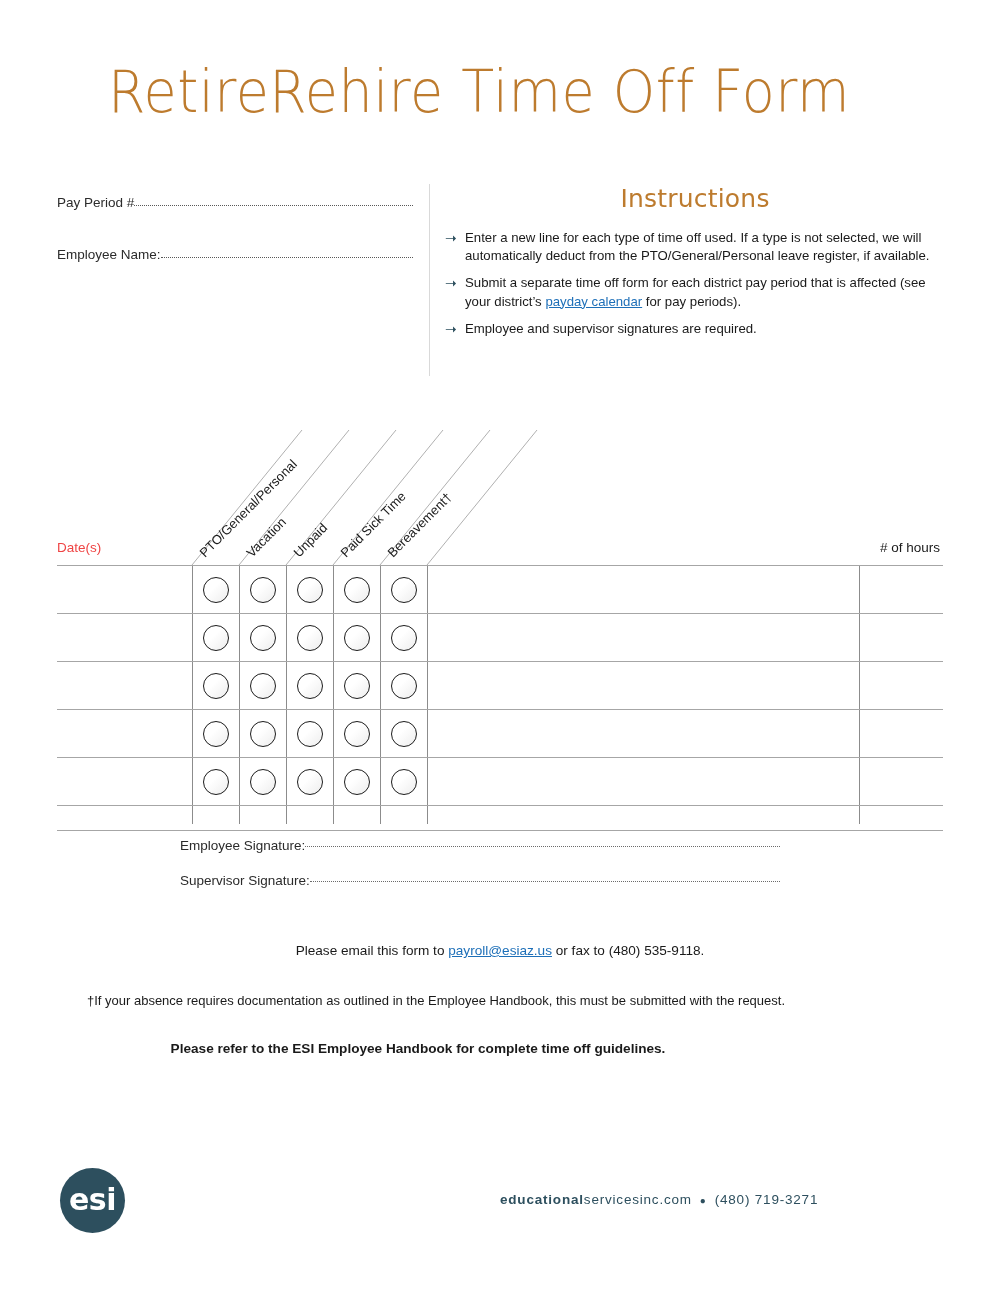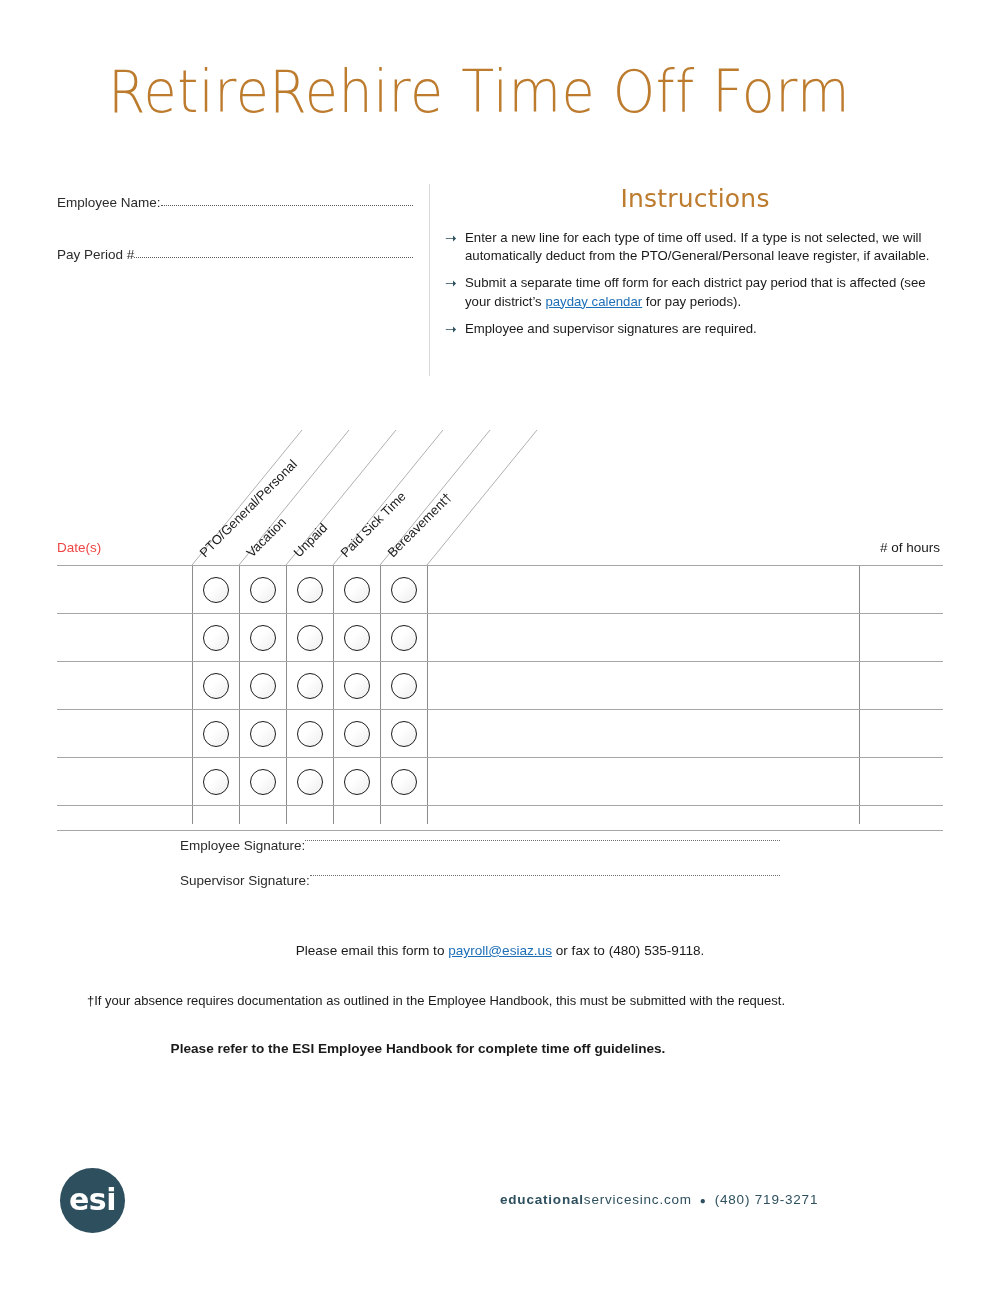--- a/index.html
+++ b/index.html
@@ -198,21 +198,21 @@
 
   
   .sig-block {
     position: absolute;
     left: 180px;
     top: 838px;
     width: 600px;
   }
   .sig-row {
     display: flex;
-    align-items: flex-start;
+    align-items: center;
     font-size: 13.5px;
     color: #2b2b2b;
     margin-bottom: 20px;
     white-space: nowrap;
   }
   .sig-label { flex: 0 0 auto; }
   .sig-leader {
     flex: 1 1 auto;
     border-bottom: 1.5px dotted #6b6b6b;
     height: 3px;
@@ -286,25 +286,25 @@
   .brand-info .b-strong { font-weight: bold; }
   .brand-info .b-sep { padding: 0 8px; font-size: 10px; vertical-align: middle; }
 </style>
 </head>
 <body>
 
 <div class="page-title">RetireRehire Time Off Form</div>
 
 <div class="fields-block">
   <div class="field-row">
+    <span class="field-label">Pay Period #</span>
+    <span class="dot-leader"></span>
+  </div>
+  <div class="field-row">
     <span class="field-label">Employee Name:</span>
-    <span class="dot-leader"></span>
-  </div>
-  <div class="field-row">
-    <span class="field-label">Pay Period #</span>
     <span class="dot-leader"></span>
   </div>
 </div>
 
 <div class="v-divider"></div>
 
 <div class="instructions">
   <div class="instructions-title">Instructions</div>
 
   <div class="instr-item">

